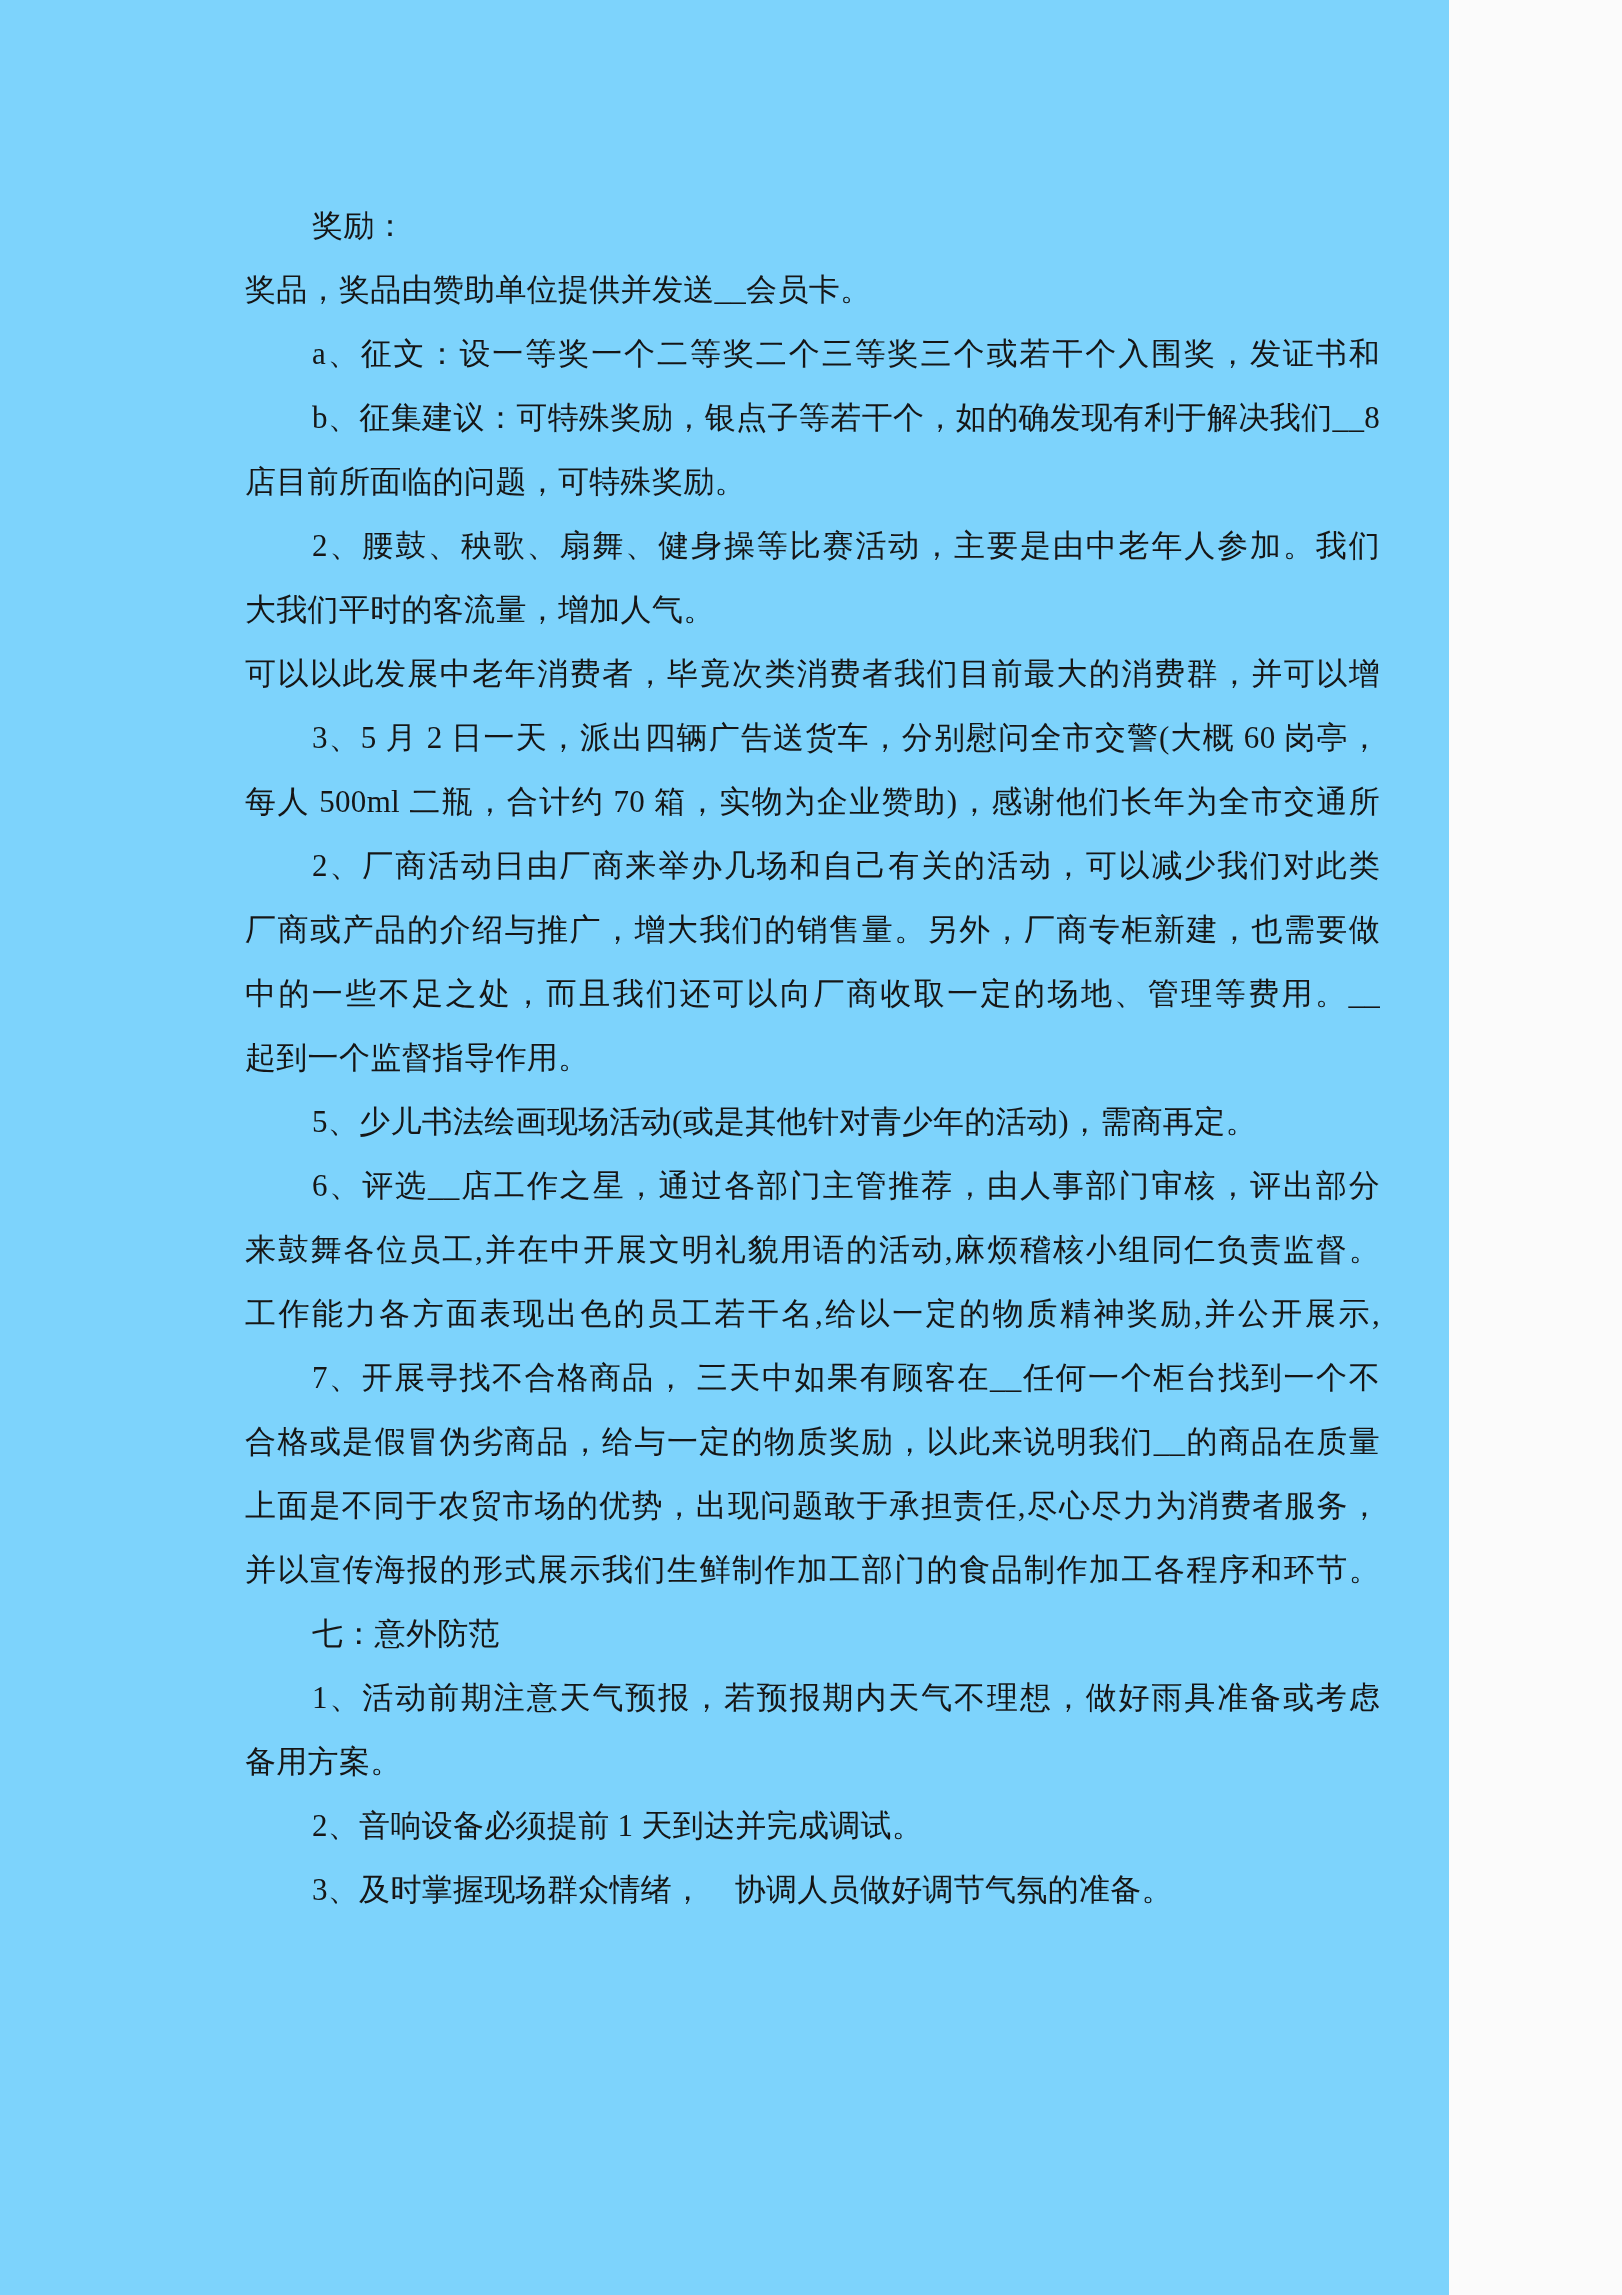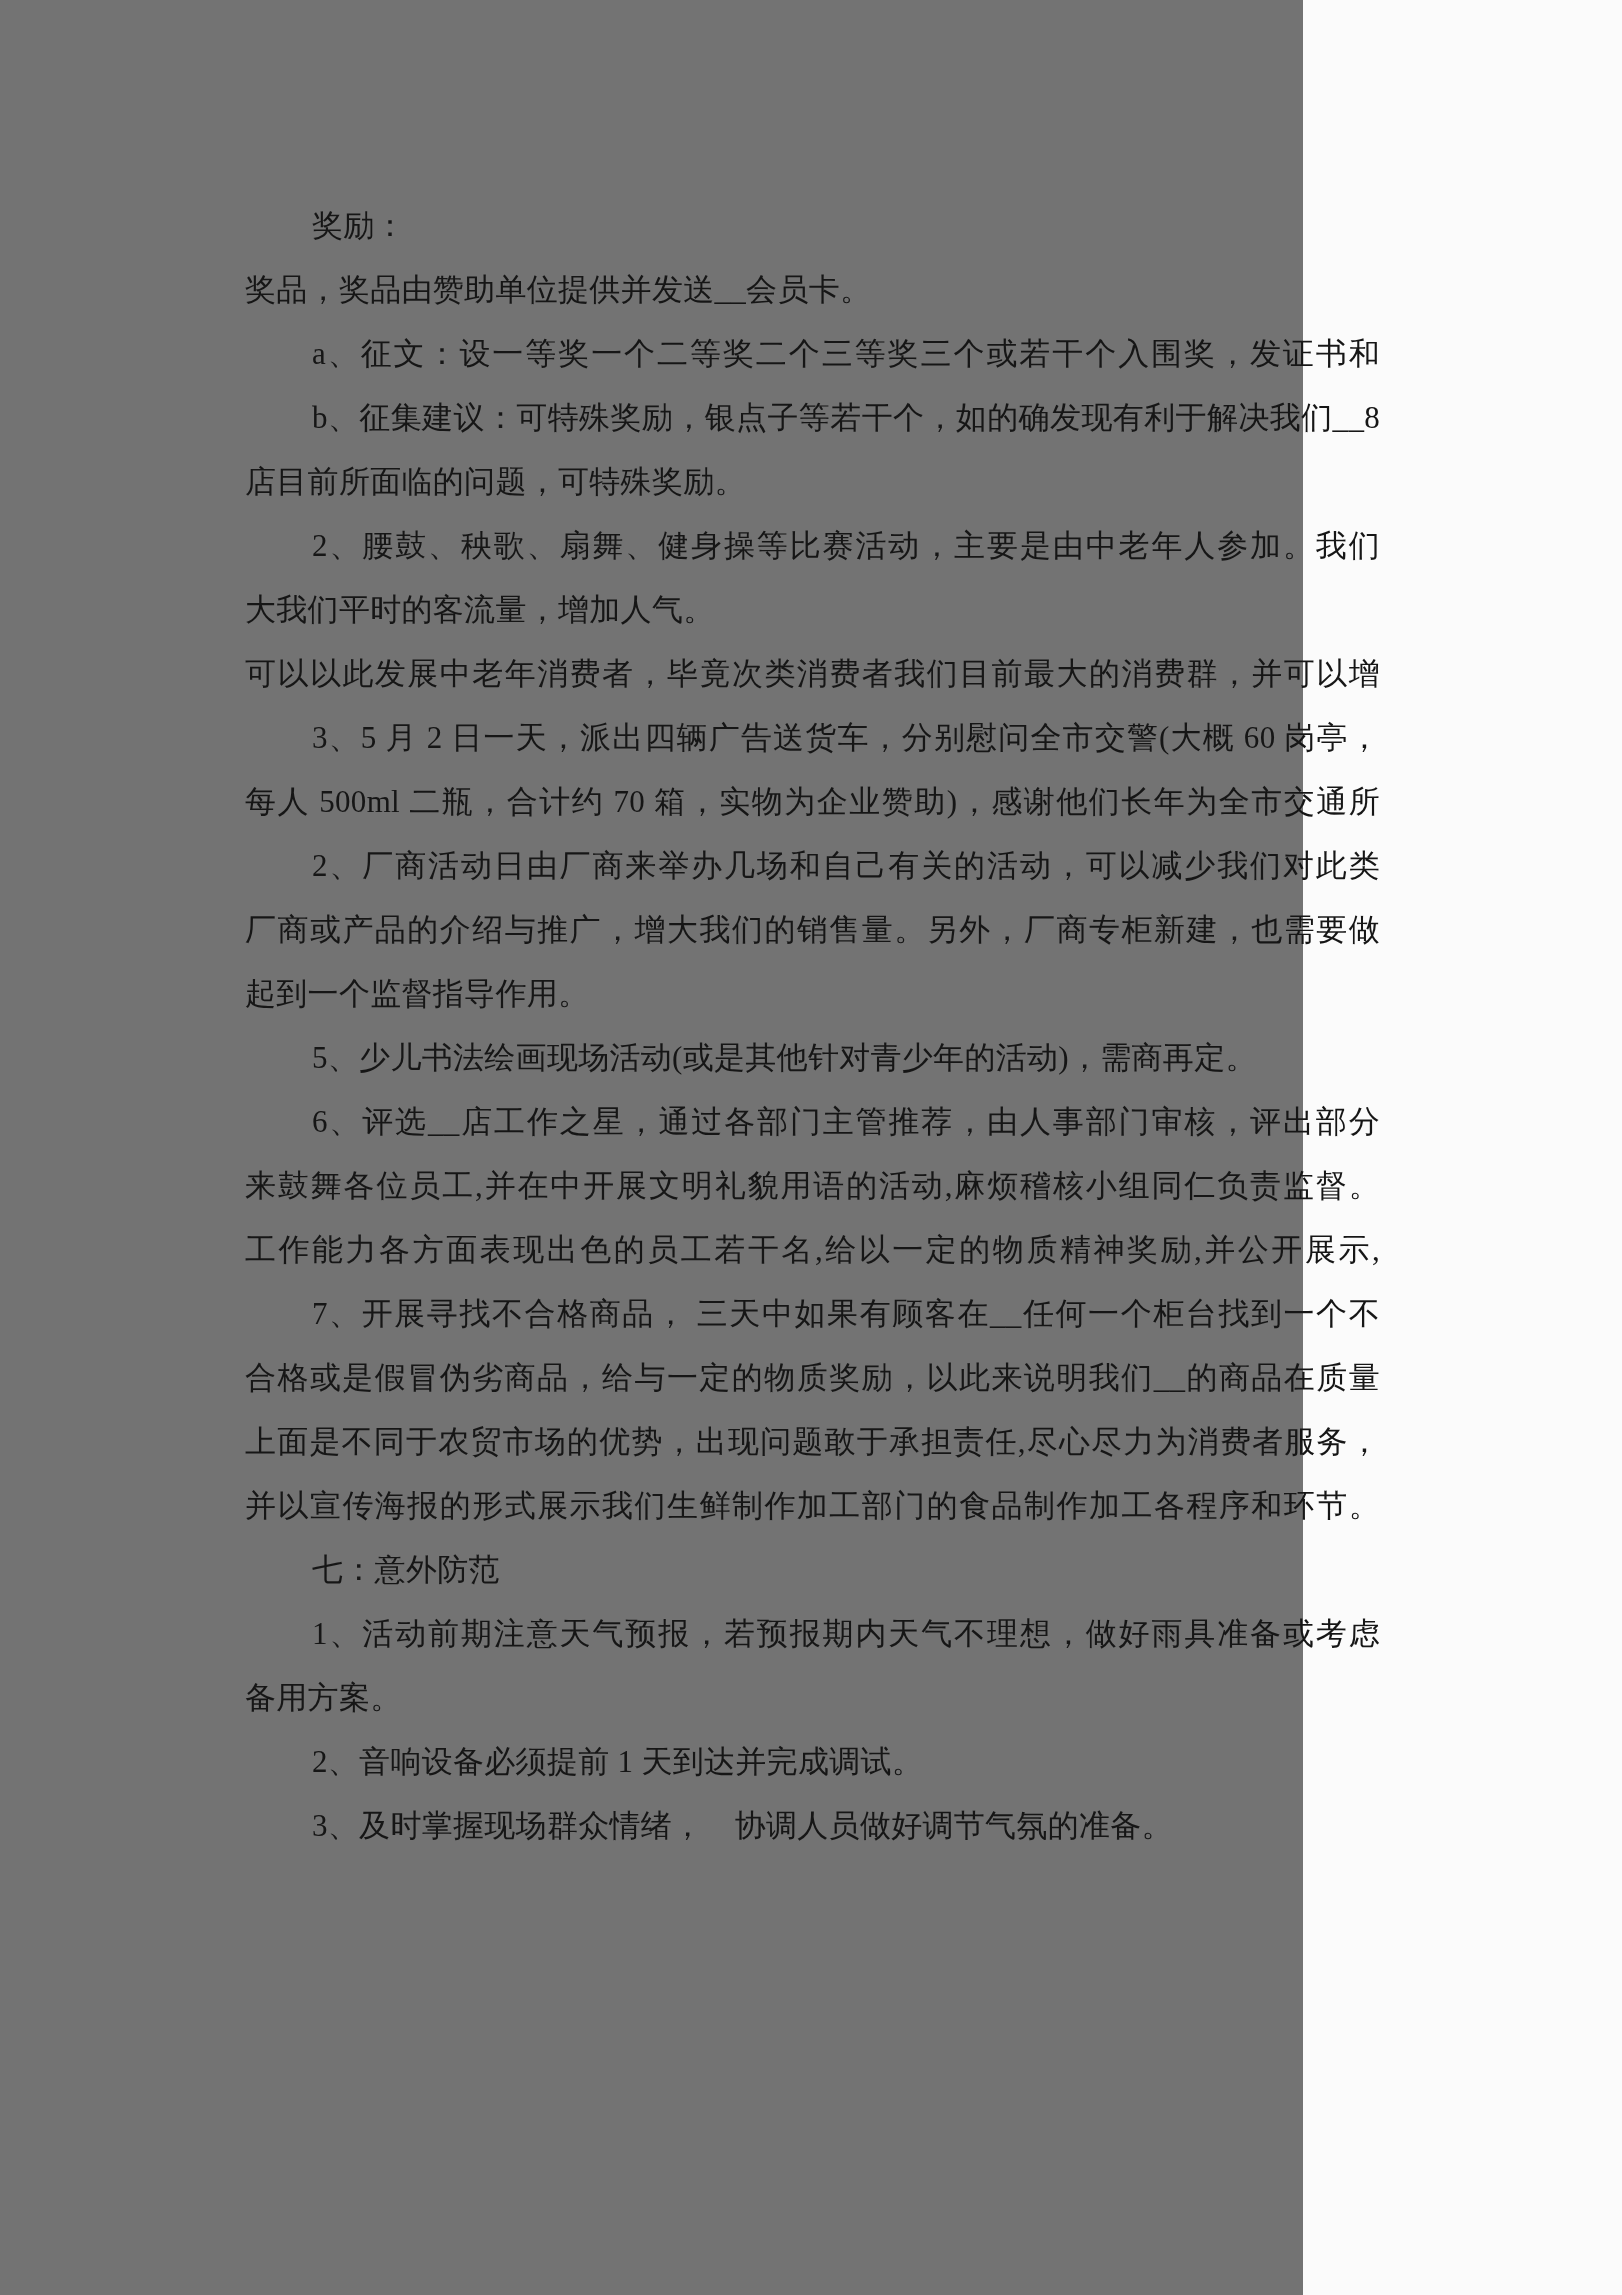--- a/index.html
+++ b/index.html
@@ -7,24 +7,24 @@
     padding: 0;
   }
   body {
     width: 1623px;
     height: 2295px;
     background: #fbfbfb;
     overflow: hidden;
   }
   .page {
     box-sizing: border-box;
-    width: 1303px;
+    width: 1449px;
     height: 2295px;
     padding: 194px 242px 0 245px;
-    background: #737373;
+    background: #7dd3fc;
   }
   .doc {
     width: 1135px;
     color: #161616;
     font-family: "Liberation Serif", "DejaVu Serif", serif;
     font-size: 31px;
     line-height: 64px;
     letter-spacing: 0.3px;
   }
   .ln {
@@ -55,20 +55,21 @@
     <div class="ln ind j">a、征文：设一等奖一个二等奖二个三等奖三个或若干个入围奖，发证书和</div>
     <div class="ln ind j">b、征集建议：可特殊奖励，银点子等若干个，如的确发现有利于解决我们__8</div>
     <div class="ln">店目前所面临的问题，可特殊奖励。</div>
     <div class="ln ind j">2、腰鼓、秧歌、扇舞、健身操等比赛活动，主要是由中老年人参加。我们</div>
     <div class="ln">大我们平时的客流量，增加人气。</div>
     <div class="ln j">可以以此发展中老年消费者，毕竟次类消费者我们目前最大的消费群，并可以增</div>
     <div class="ln ind j">3、5 月 2 日一天，派出四辆广告送货车，分别慰问全市交警(大概 60 岗亭，</div>
     <div class="ln j">每人 500ml 二瓶，合计约 70 箱，实物为企业赞助)，感谢他们长年为全市交通所</div>
     <div class="ln ind j">2、厂商活动日由厂商来举办几场和自己有关的活动，可以减少我们对此类</div>
     <div class="ln j">厂商或产品的介绍与推广，增大我们的销售量。另外，厂商专柜新建，也需要做</div>
+    <div class="ln j">中的一些不足之处，而且我们还可以向厂商收取一定的场地、管理等费用。__</div>
     <div class="ln">起到一个监督指导作用。</div>
     <div class="ln ind">5、少儿书法绘画现场活动(或是其他针对青少年的活动)，需商再定。</div>
     <div class="ln ind j">6、评选__店工作之星，通过各部门主管推荐，由人事部门审核，评出部分</div>
     <div class="ln j">来鼓舞各位员工,并在中开展文明礼貌用语的活动,麻烦稽核小组同仁负责监督。</div>
     <div class="ln j">工作能力各方面表现出色的员工若干名,给以一定的物质精神奖励,并公开展示,</div>
     <div class="ln ind j">7、开展寻找不合格商品， 三天中如果有顾客在__任何一个柜台找到一个不</div>
     <div class="ln j">合格或是假冒伪劣商品，给与一定的物质奖励，以此来说明我们__的商品在质量</div>
     <div class="ln j">上面是不同于农贸市场的优势，出现问题敢于承担责任,尽心尽力为消费者服务，</div>
     <div class="ln j">并以宣传海报的形式展示我们生鲜制作加工部门的食品制作加工各程序和环节。</div>
     <div class="ln ind">七：意外防范</div>

